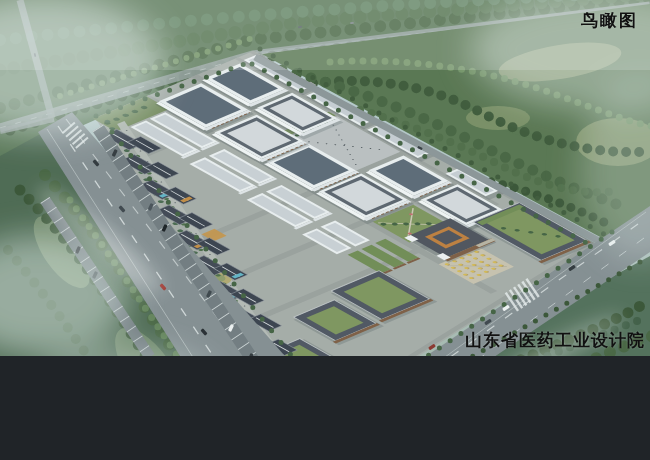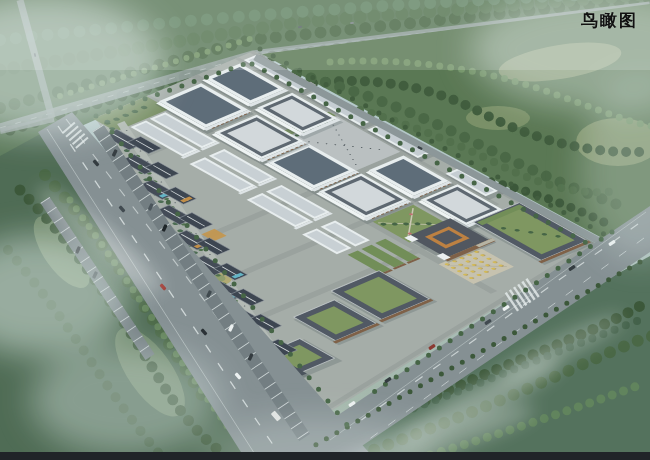--- a/index.html
+++ b/index.html
@@ -1,16 +1,16 @@
 <!DOCTYPE html>
 <html><head>
 <meta charset="utf-8">
 <style>
   html,body{margin:0;padding:0;background:#202428;}
-  .stage{position:relative;width:650px;height:452px;overflow:hidden;
+  .stage{position:relative;width:650px;height:356px;overflow:hidden;
          font-family:"DejaVu Sans","Liberation Sans",sans-serif;}
   .stage svg{position:absolute;left:0;top:0;}
   .label{position:absolute;color:#111;font-weight:700;font-size:17px;
          letter-spacing:2px;text-shadow:0 0 2px rgba(255,255,255,.25);}
   .label-title{top:9px;right:12px;}
   .label-credit{bottom:4px;right:5px;letter-spacing:1px;}
 </style>
 </head>
 <body>
 
@@ -513,13 +513,14 @@
     <ellipse cx="480" cy="400" rx="90" ry="14" fill="#ffffff" opacity=".35" transform="rotate(-26 480 400)"></ellipse>
     <ellipse cx="560" cy="348" rx="70" ry="11" fill="#ffffff" opacity=".3" transform="rotate(-26 560 348)"></ellipse>
     <ellipse cx="430" cy="442" rx="110" ry="16" fill="#ffffff" opacity=".3" transform="rotate(-18 430 442)"></ellipse>
     <ellipse cx="100" cy="240" rx="80" ry="14" fill="#ffffff" opacity=".35" transform="rotate(40 100 240)"></ellipse>
   </g>
   <rect x="0" y="0" width="650" height="70" fill="#ffffff" opacity=".18"></rect>
   <rect x="0" y="0" width="650" height="460" fill="#9fc0bb" opacity=".08"></rect>
 </svg>
 
 <div class="label label-title">鸟瞰图</div>
+<div class="label label-credit">山东省医药工业设计院</div>
 </div>
 
 </body></html>

